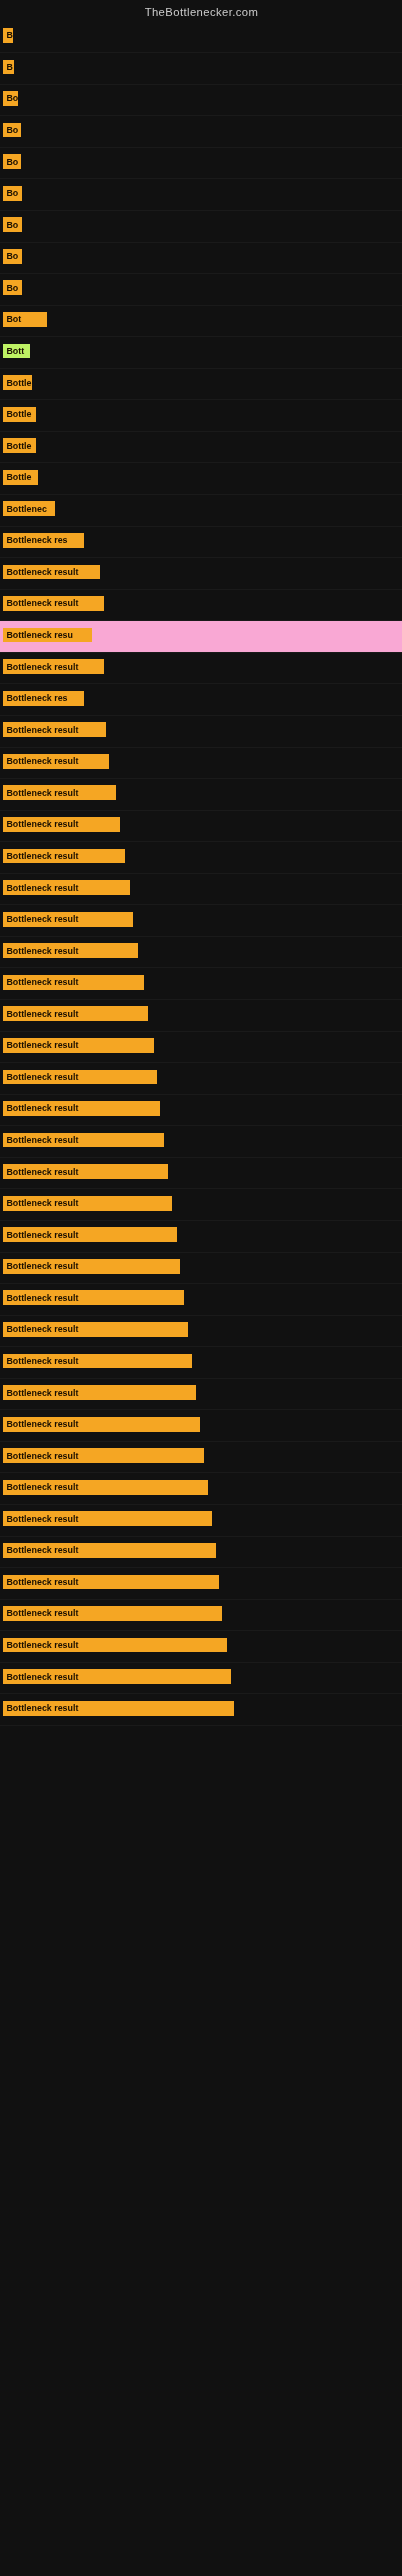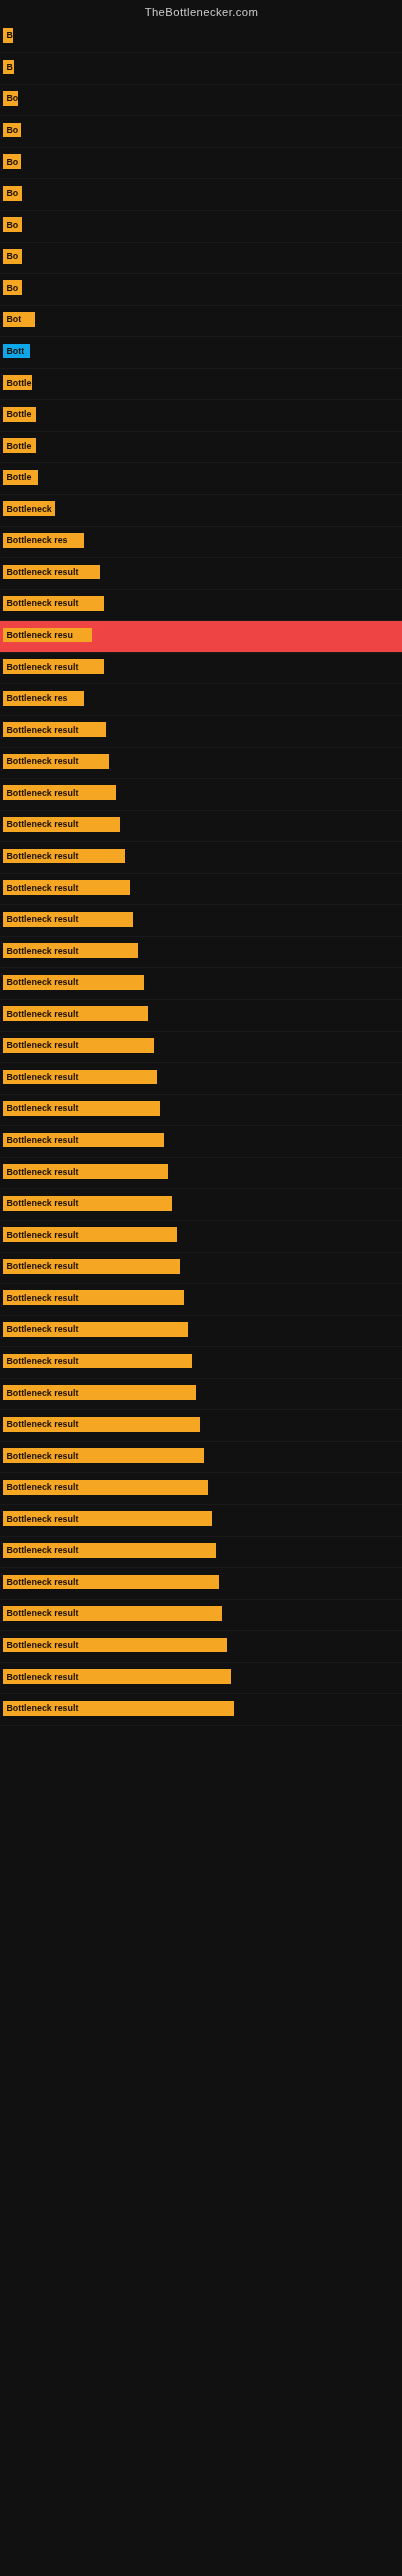--- a/index.html
+++ b/index.html
@@ -26,31 +26,31 @@
 <div id="bars-container" style="position:relative; width:403px;">
 <div style="padding: 6.4px 0px 6.4px 3.2px; border-bottom: 0.8px solid rgb(26, 26, 26); background: rgb(17, 17, 17);"><span style="display: inline-block; background-color: rgb(245, 166, 35); color: rgb(26, 15, 0); font-size: 8.9px; font-weight: bold; font-family: Arial, sans-serif; padding: 2.4px 3.2px; width: 9.7px; white-space: nowrap; overflow: hidden;">B</span></div>
     <div style="padding: 6.4px 0px 6.4px 3.2px; border-bottom: 0.8px solid rgb(26, 26, 26); background: rgb(17, 17, 17);"><span style="display: inline-block; background-color: rgb(245, 166, 35); color: rgb(26, 15, 0); font-size: 8.9px; font-weight: bold; font-family: Arial, sans-serif; padding: 2.4px 3.2px; width: 10.5px; white-space: nowrap; overflow: hidden;">B</span></div>
     <div style="padding: 6.4px 0px 6.4px 3.2px; border-bottom: 0.8px solid rgb(26, 26, 26); background: rgb(17, 17, 17);"><span style="display: inline-block; background-color: rgb(245, 166, 35); color: rgb(26, 15, 0); font-size: 8.9px; font-weight: bold; font-family: Arial, sans-serif; padding: 2.4px 3.2px; width: 14.5px; white-space: nowrap; overflow: hidden;">Bo</span></div>
     <div style="padding: 6.4px 0px 6.4px 3.2px; border-bottom: 0.8px solid rgb(26, 26, 26); background: rgb(17, 17, 17);"><span style="display: inline-block; background-color: rgb(245, 166, 35); color: rgb(26, 15, 0); font-size: 8.9px; font-weight: bold; font-family: Arial, sans-serif; padding: 2.4px 3.2px; width: 17.7px; white-space: nowrap; overflow: hidden;">Bo</span></div>
     <div style="padding: 6.4px 0px 6.4px 3.2px; border-bottom: 0.8px solid rgb(26, 26, 26); background: rgb(17, 17, 17);"><span style="display: inline-block; background-color: rgb(245, 166, 35); color: rgb(26, 15, 0); font-size: 8.9px; font-weight: bold; font-family: Arial, sans-serif; padding: 2.4px 3.2px; width: 17.7px; white-space: nowrap; overflow: hidden;">Bo</span></div>
     <div style="padding: 6.4px 0px 6.4px 3.2px; border-bottom: 0.8px solid rgb(26, 26, 26); background: rgb(17, 17, 17);"><span style="display: inline-block; background-color: rgb(245, 166, 35); color: rgb(26, 15, 0); font-size: 8.9px; font-weight: bold; font-family: Arial, sans-serif; padding: 2.4px 3.2px; width: 18.5px; white-space: nowrap; overflow: hidden;">Bo</span></div>
     <div style="padding: 6.4px 0px 6.4px 3.2px; border-bottom: 0.8px solid rgb(26, 26, 26); background: rgb(17, 17, 17);"><span style="display: inline-block; background-color: rgb(245, 166, 35); color: rgb(26, 15, 0); font-size: 8.9px; font-weight: bold; font-family: Arial, sans-serif; padding: 2.4px 3.2px; width: 18.5px; white-space: nowrap; overflow: hidden;">Bo</span></div>
     <div style="padding: 6.4px 0px 6.4px 3.2px; border-bottom: 0.8px solid rgb(26, 26, 26); background: rgb(17, 17, 17);"><span style="display: inline-block; background-color: rgb(245, 166, 35); color: rgb(26, 15, 0); font-size: 8.9px; font-weight: bold; font-family: Arial, sans-serif; padding: 2.4px 3.2px; width: 19.3px; white-space: nowrap; overflow: hidden;">Bo</span></div>
     <div style="padding: 6.4px 0px 6.4px 3.2px; border-bottom: 0.8px solid rgb(26, 26, 26); background: rgb(17, 17, 17);"><span style="display: inline-block; background-color: rgb(245, 166, 35); color: rgb(26, 15, 0); font-size: 8.9px; font-weight: bold; font-family: Arial, sans-serif; padding: 2.4px 3.2px; width: 19.3px; white-space: nowrap; overflow: hidden;">Bo</span></div>
-    <div style="padding: 6.4px 0px 6.4px 3.2px; border-bottom: 0.8px solid rgb(26, 26, 26); background: rgb(17, 17, 17);"><span style="display: inline-block; background-color: rgb(245, 166, 35); color: rgb(26, 15, 0); font-size: 8.9px; font-weight: bold; font-family: Arial, sans-serif; padding: 2.4px 3.2px; width: 32px; white-space: nowrap; overflow: hidden;">Bot</span></div>
-    <div style="padding: 6.4px 0px 6.4px 3.2px; border-bottom: 0.8px solid rgb(26, 26, 26); background: rgb(17, 17, 17);"><span style="display: inline-block; background-color: #0ea5e9; color: rgb(26, 15, 0); font-size: 8.9px; font-weight: bold; font-family: Arial, sans-serif; padding: 2.4px 3.2px; width: 26.6px; white-space: nowrap; overflow: hidden;">Bott</span></div>
+    <div style="padding: 6.4px 0px 6.4px 3.2px; border-bottom: 0.8px solid rgb(26, 26, 26); background: rgb(17, 17, 17);"><span style="display: inline-block; background-color: rgb(245, 166, 35); color: rgb(26, 15, 0); font-size: 8.9px; font-weight: bold; font-family: Arial, sans-serif; padding: 2.4px 3.2px; width: 44px; white-space: nowrap; overflow: hidden;">Bot</span></div>
+    <div style="padding: 6.4px 0px 6.4px 3.2px; border-bottom: 0.8px solid rgb(26, 26, 26); background: rgb(17, 17, 17);"><span style="display: inline-block; background-color: #bef264; color: rgb(26, 15, 0); font-size: 8.9px; font-weight: bold; font-family: Arial, sans-serif; padding: 2.4px 3.2px; width: 26.6px; white-space: nowrap; overflow: hidden;">Bott</span></div>
     <div style="padding: 6.4px 0px 6.4px 3.2px; border-bottom: 0.8px solid rgb(26, 26, 26); background: rgb(17, 17, 17);"><span style="display: inline-block; background-color: rgb(245, 166, 35); color: rgb(26, 15, 0); font-size: 8.9px; font-weight: bold; font-family: Arial, sans-serif; padding: 2.4px 3.2px; width: 29px; white-space: nowrap; overflow: hidden;">Bottle</span></div>
     <div style="padding: 6.4px 0px 6.4px 3.2px; border-bottom: 0.8px solid rgb(26, 26, 26); background: rgb(17, 17, 17);"><span style="display: inline-block; background-color: rgb(245, 166, 35); color: rgb(26, 15, 0); font-size: 8.9px; font-weight: bold; font-family: Arial, sans-serif; padding: 2.4px 3.2px; width: 33px; white-space: nowrap; overflow: hidden;">Bottle</span></div>
     <div style="padding: 6.4px 0px 6.4px 3.2px; border-bottom: 0.8px solid rgb(26, 26, 26); background: rgb(17, 17, 17);"><span style="display: inline-block; background-color: rgb(245, 166, 35); color: rgb(26, 15, 0); font-size: 8.9px; font-weight: bold; font-family: Arial, sans-serif; padding: 2.4px 3.2px; width: 33px; white-space: nowrap; overflow: hidden;">Bottle</span></div>
     <div style="padding: 6.4px 0px 6.4px 3.2px; border-bottom: 0.8px solid rgb(26, 26, 26); background: rgb(17, 17, 17);"><span style="display: inline-block; background-color: rgb(245, 166, 35); color: rgb(26, 15, 0); font-size: 8.9px; font-weight: bold; font-family: Arial, sans-serif; padding: 2.4px 3.2px; width: 35px; white-space: nowrap; overflow: hidden;">Bottle</span></div>
-    <div style="padding: 6.4px 0px 6.4px 3.2px; border-bottom: 0.8px solid rgb(26, 26, 26); background: rgb(17, 17, 17);"><span style="display: inline-block; background-color: rgb(245, 166, 35); color: rgb(26, 15, 0); font-size: 8.9px; font-weight: bold; font-family: Arial, sans-serif; padding: 2.4px 3.2px; width: 52px; white-space: nowrap; overflow: hidden;">Bottleneck</span></div>
+    <div style="padding: 6.4px 0px 6.4px 3.2px; border-bottom: 0.8px solid rgb(26, 26, 26); background: rgb(17, 17, 17);"><span style="display: inline-block; background-color: rgb(245, 166, 35); color: rgb(26, 15, 0); font-size: 8.9px; font-weight: bold; font-family: Arial, sans-serif; padding: 2.4px 3.2px; width: 52px; white-space: nowrap; overflow: hidden;">Bottlenec</span></div>
     <div style="padding: 6.4px 0px 6.4px 3.2px; border-bottom: 0.8px solid rgb(26, 26, 26); background: rgb(17, 17, 17);"><span style="display: inline-block; background-color: rgb(245, 166, 35); color: rgb(26, 15, 0); font-size: 8.9px; font-weight: bold; font-family: Arial, sans-serif; padding: 2.4px 3.2px; width: 81px; white-space: nowrap; overflow: hidden;">Bottleneck res</span></div>
     <div style="padding: 6.4px 0px 6.4px 3.2px; border-bottom: 0.8px solid rgb(26, 26, 26); background: rgb(17, 17, 17);"><span style="display: inline-block; background-color: rgb(245, 166, 35); color: rgb(26, 15, 0); font-size: 8.9px; font-weight: bold; font-family: Arial, sans-serif; padding: 2.4px 3.2px; width: 97px; white-space: nowrap; overflow: hidden;">Bottleneck result</span></div>
     <div style="padding: 6.4px 0px 6.4px 3.2px; border-bottom: 0.8px solid rgb(26, 26, 26); background: rgb(17, 17, 17);"><span style="display: inline-block; background-color: rgb(245, 166, 35); color: rgb(26, 15, 0); font-size: 8.9px; font-weight: bold; font-family: Arial, sans-serif; padding: 2.4px 3.2px; width: 101px; white-space: nowrap; overflow: hidden;">Bottleneck result</span></div>
-    <div style="padding: 6.4px 0px 6.4px 3.2px; border-bottom: 0.8px solid rgb(26, 26, 26); background: #ef4444;"><span style="display: inline-block; background-color: rgb(245, 166, 35); color: rgb(26, 15, 0); font-size: 8.9px; font-weight: bold; font-family: Arial, sans-serif; padding: 2.4px 3.2px; width: 89px; white-space: nowrap; overflow: hidden;">Bottleneck resu</span></div>
+    <div style="padding: 6.4px 0px 6.4px 3.2px; border-bottom: 0.8px solid rgb(26, 26, 26); background: #f9a8d4;"><span style="display: inline-block; background-color: rgb(245, 166, 35); color: rgb(26, 15, 0); font-size: 8.9px; font-weight: bold; font-family: Arial, sans-serif; padding: 2.4px 3.2px; width: 89px; white-space: nowrap; overflow: hidden;">Bottleneck resu</span></div>
     <div style="padding: 6.4px 0px 6.4px 3.2px; border-bottom: 0.8px solid rgb(26, 26, 26); background: rgb(17, 17, 17);"><span style="display: inline-block; background-color: rgb(245, 166, 35); color: rgb(26, 15, 0); font-size: 8.9px; font-weight: bold; font-family: Arial, sans-serif; padding: 2.4px 3.2px; width: 101px; white-space: nowrap; overflow: hidden;">Bottleneck result</span></div>
     <div style="padding: 6.4px 0px 6.4px 3.2px; border-bottom: 0.8px solid rgb(26, 26, 26); background: rgb(17, 17, 17);"><span style="display: inline-block; background-color: rgb(245, 166, 35); color: rgb(26, 15, 0); font-size: 8.9px; font-weight: bold; font-family: Arial, sans-serif; padding: 2.4px 3.2px; width: 81px; white-space: nowrap; overflow: hidden;">Bottleneck res</span></div>
     <div style="padding: 6.4px 0px 6.4px 3.2px; border-bottom: 0.8px solid rgb(26, 26, 26); background: rgb(17, 17, 17);"><span style="display: inline-block; background-color: rgb(245, 166, 35); color: rgb(26, 15, 0); font-size: 8.9px; font-weight: bold; font-family: Arial, sans-serif; padding: 2.4px 3.2px; width: 103px; white-space: nowrap; overflow: hidden;">Bottleneck result</span></div>
     <div style="padding: 6.4px 0px 6.4px 3.2px; border-bottom: 0.8px solid rgb(26, 26, 26); background: rgb(17, 17, 17);"><span style="display: inline-block; background-color: rgb(245, 166, 35); color: rgb(26, 15, 0); font-size: 8.9px; font-weight: bold; font-family: Arial, sans-serif; padding: 2.4px 3.2px; width: 106px; white-space: nowrap; overflow: hidden;">Bottleneck result</span></div>
     <div style="padding: 6.4px 0px 6.4px 3.2px; border-bottom: 0.8px solid rgb(26, 26, 26); background: rgb(17, 17, 17);"><span style="display: inline-block; background-color: rgb(245, 166, 35); color: rgb(26, 15, 0); font-size: 8.9px; font-weight: bold; font-family: Arial, sans-serif; padding: 2.4px 3.2px; width: 113px; white-space: nowrap; overflow: hidden;">Bottleneck result</span></div>
     <div style="padding: 6.4px 0px 6.4px 3.2px; border-bottom: 0.8px solid rgb(26, 26, 26); background: rgb(17, 17, 17);"><span style="display: inline-block; background-color: rgb(245, 166, 35); color: rgb(26, 15, 0); font-size: 8.9px; font-weight: bold; font-family: Arial, sans-serif; padding: 2.4px 3.2px; width: 117px; white-space: nowrap; overflow: hidden;">Bottleneck result</span></div>
     <div style="padding: 6.4px 0px 6.4px 3.2px; border-bottom: 0.8px solid rgb(26, 26, 26); background: rgb(17, 17, 17);"><span style="display: inline-block; background-color: rgb(245, 166, 35); color: rgb(26, 15, 0); font-size: 8.9px; font-weight: bold; font-family: Arial, sans-serif; padding: 2.4px 3.2px; width: 122px; white-space: nowrap; overflow: hidden;">Bottleneck result</span></div>
     <div style="padding: 6.4px 0px 6.4px 3.2px; border-bottom: 0.8px solid rgb(26, 26, 26); background: rgb(17, 17, 17);"><span style="display: inline-block; background-color: rgb(245, 166, 35); color: rgb(26, 15, 0); font-size: 8.9px; font-weight: bold; font-family: Arial, sans-serif; padding: 2.4px 3.2px; width: 127px; white-space: nowrap; overflow: hidden;">Bottleneck result</span></div>
     <div style="padding: 6.4px 0px 6.4px 3.2px; border-bottom: 0.8px solid rgb(26, 26, 26); background: rgb(17, 17, 17);"><span style="display: inline-block; background-color: rgb(245, 166, 35); color: rgb(26, 15, 0); font-size: 8.9px; font-weight: bold; font-family: Arial, sans-serif; padding: 2.4px 3.2px; width: 130px; white-space: nowrap; overflow: hidden;">Bottleneck result</span></div>
     <div style="padding: 6.4px 0px 6.4px 3.2px; border-bottom: 0.8px solid rgb(26, 26, 26); background: rgb(17, 17, 17);"><span style="display: inline-block; background-color: rgb(245, 166, 35); color: rgb(26, 15, 0); font-size: 8.9px; font-weight: bold; font-family: Arial, sans-serif; padding: 2.4px 3.2px; width: 135px; white-space: nowrap; overflow: hidden;">Bottleneck result</span></div>

